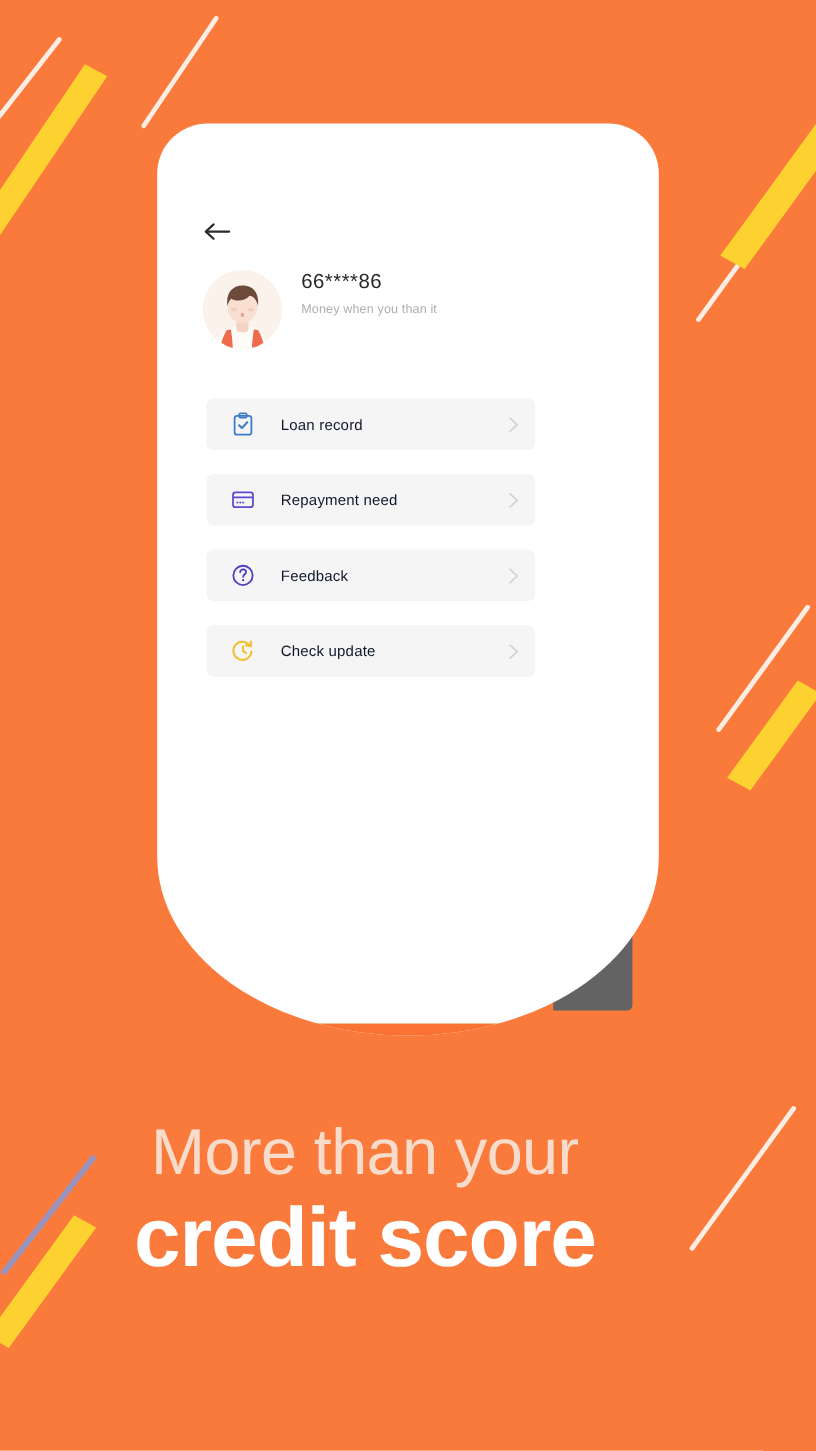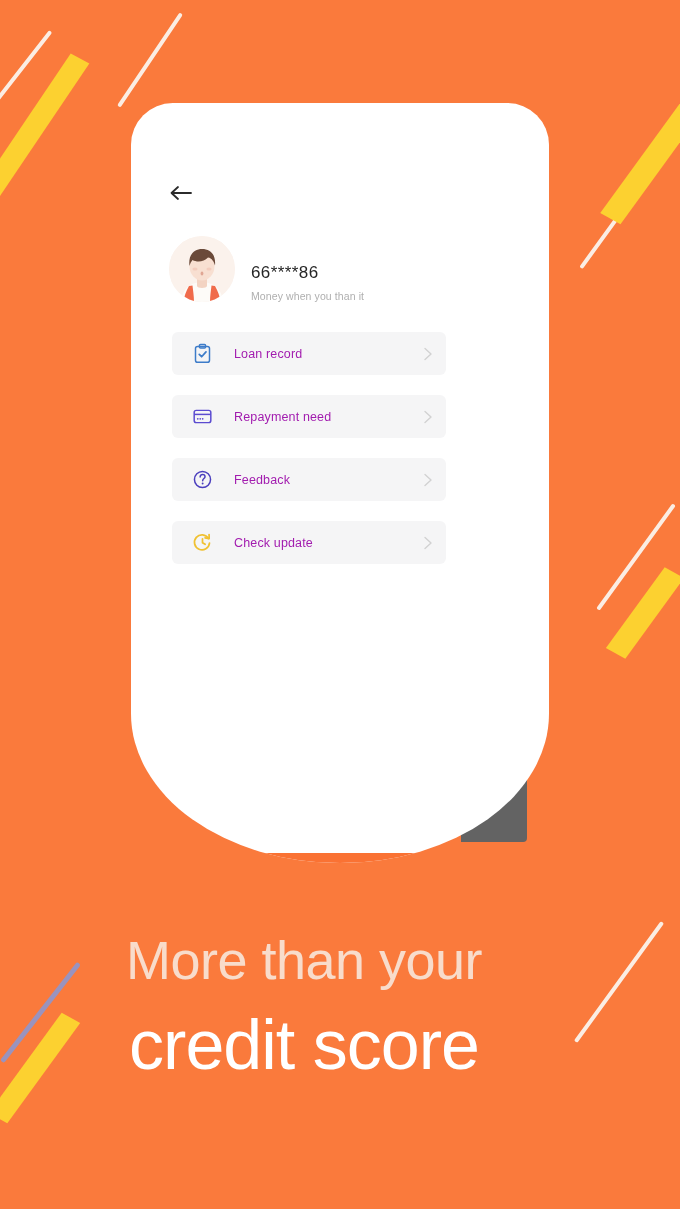--- a/index.html
+++ b/index.html
@@ -59,22 +59,22 @@
   #back-btn {
     position:absolute;
     left:38px; top:78px;
     width:30px; height:24px;
     display:flex; align-items:center;
   }
 
   
   #profile {
     position:absolute;
-    left:38px; top:133px;
-    display:flex; align-items:flex-end;
+    left:38px; top:122px;
+    display:flex; align-items:flex-start;
   }
   #avatar {
     width:66px; height:66px;
     border-radius:50%;
     background:#FBF2EC;
     position:relative;
     overflow:hidden;
     flex:0 0 auto;
   }
   #profile-text { margin-left:16px; }
@@ -109,21 +109,21 @@
   }
   .menu-icon {
     width:21px; height:21px;
     flex:0 0 auto;
     display:flex; align-items:center; justify-content:center;
   }
   .menu-label {
     flex:1 1 auto;
     margin-left:21px;
     font-size:12.5px;
-    color:#a21caf;
+    color:#0f172a;
     letter-spacing:.15px;
   }
   .menu-chevron {
     flex:0 0 auto;
     width:10px; height:14px;
     opacity:.65;
   }
 
   
   #logout-btn {
@@ -150,24 +150,24 @@
   #headline-line1 {
     font-size:54px;
     color:#F8DCCB;
     font-weight:400;
     letter-spacing:-.5px;
     line-height:1.12;
   }
   #headline-line2 {
     font-size:70px;
     color:#FFFFFF;
-    font-weight:400;
+    font-weight:700;
     letter-spacing:-1px;
     line-height:1.12;
-    margin-top:16px;
+    margin-top:2px;
   }
 </style>
 </head>
 <body>
 
 <div id="stage">
 
   <div class="deco stroke-w" style="left:4px; top:16px; width:4px; height:145px; transform:rotate(38deg);"></div>
   <div class="deco stroke-y" style="left:22px; top:44px; width:21px; height:170px; transform:rotate(34deg) skewY(-6deg);"></div>
   <div class="deco stroke-w" style="left:148px; top:4px; width:4px; height:112px; transform:rotate(34deg);"></div>

